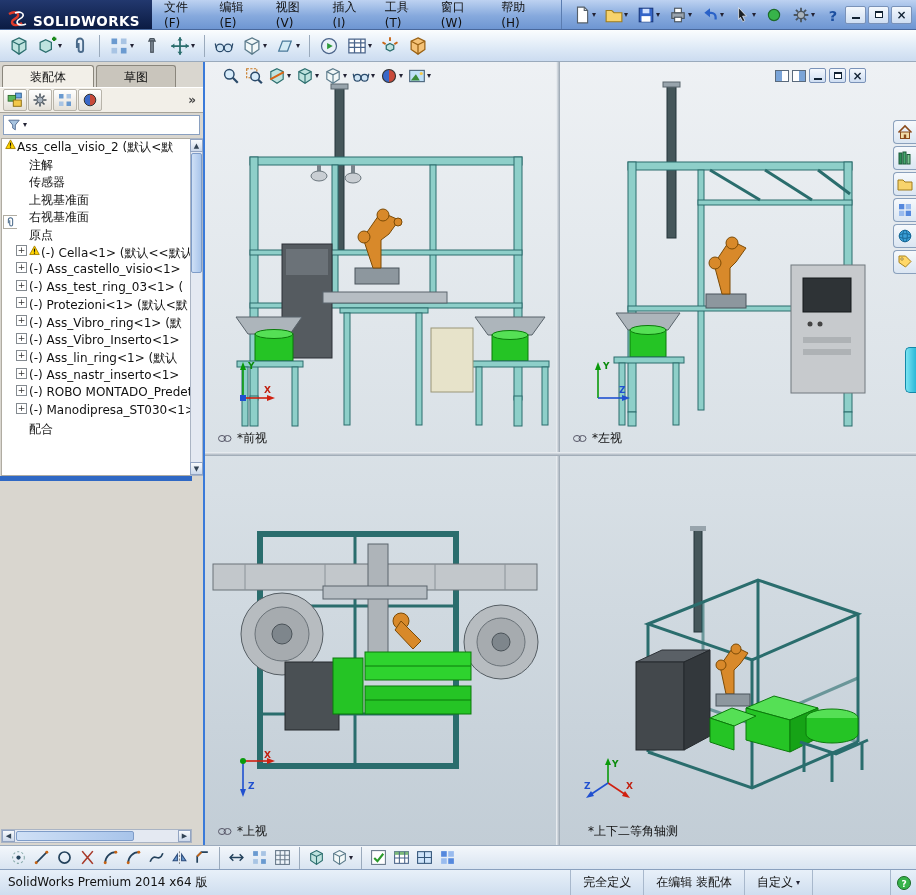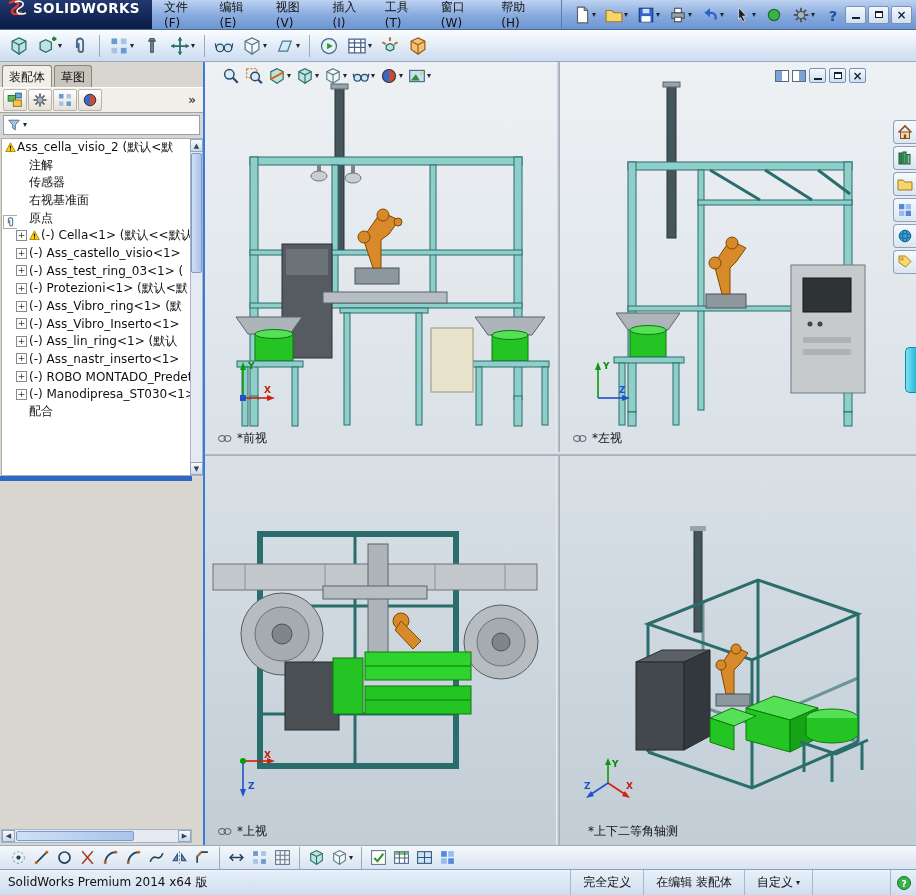--- a/index.html
+++ b/index.html
@@ -2,21 +2,21 @@
 <html><head>
 <meta charset="utf-8">
 <style>
 *{box-sizing:border-box;margin:0;padding:0}
 html,body{width:916px;height:895px}
 body{font-family:"DejaVu Sans","Liberation Sans",sans-serif;font-size:12px;color:#111;background:#cdd4da;overflow:hidden}
 .app{position:relative;width:916px;height:895px;background:#cdd4da}
 
 
 .titlebar{position:absolute;left:0;top:0;width:100%;height:30px;display:flex;align-items:stretch;background:linear-gradient(#bdd2f1,#86a9dd 55%,#6e96d2);border-bottom:1px solid #49689c}
-.logo{display:flex;align-items:flex-start;gap:5px;padding:0 12px 0 6px;background:linear-gradient(#22386e,#0b1b43);color:#fff;font-weight:bold;font-size:13.5px;letter-spacing:.4px}
+.logo{display:flex;align-items:flex-end;gap:5px;padding:0 12px 0 6px;background:linear-gradient(#22386e,#0b1b43);color:#fff;font-weight:bold;font-size:13.5px;letter-spacing:.4px}
 .logo-mark svg{display:block}
 .menubar{display:flex;align-items:center;padding:0 4px}
 .menu-item{padding:3px 8px;cursor:default}
 .std-toolbar{display:flex;align-items:center;gap:3px;margin-left:6px;padding-left:8px;border-left:1px solid #5a7cb0}
 .tbtn{display:flex;align-items:center;gap:1px;padding:2px;border-radius:2px;border:1px solid transparent}
 .tbtn .icn{width:18px;height:18px}
 .icn{display:inline-block;flex:none}
 .icn svg{width:100%;height:100%;display:block}
 .drop{font-size:8px;color:#223;line-height:1}
 .win-controls{margin-left:auto;display:flex;align-items:center;gap:2px;padding-right:4px}
@@ -28,31 +28,31 @@
 .g-x{font-size:12px;font-weight:bold;color:#123;line-height:1}
 
 
 .toolbar2{position:absolute;left:0;top:30px;width:100%;height:32px;display:flex;align-items:center;gap:2px;padding:0 6px;background:linear-gradient(#fbfdfe,#dde9f6 60%,#ccdcf0);border-bottom:1px solid #9aaabc}
 .toolbar2 .tbtn .icn{width:20px;height:20px}
 .tsep{width:1px;height:22px;background:#9aaabc;margin:0 4px;flex:none}
 
 
 .left-panel{position:absolute;left:0;top:62px;width:205px;height:783px;background:#d9d6cf;border-right:2px solid #3a7ad9}
 .panel-tabs{display:flex;gap:2px;padding:3px 2px 0 2px;height:25px}
-.ptab{padding:3px 6px;font-size:12px;background:#c9c5bc;border:1px solid #8a867c;border-bottom:none;border-radius:3px 3px 0 0}
+.ptab{padding:3px 27px;font-size:12px;background:#c9c5bc;border:1px solid #8a867c;border-bottom:none;border-radius:3px 3px 0 0}
 .ptab.active{background:#f2efe8}
 .manager-bar{height:26px;background:#f2efe8;border-top:1px solid #fff;border-bottom:1px solid #a8a49a;display:flex;align-items:center;padding:1px 3px}
 .mtabs{display:flex;gap:1px}
 .mtab{width:24px;height:22px;display:flex;align-items:center;justify-content:center;border:1px solid #b8b4aa;border-radius:2px;background:linear-gradient(#fff,#e4e0d8)}
 .mtab .icn{width:16px;height:16px}
 .expand-btn{margin-left:auto;font-weight:bold;color:#444;padding:0 4px}
 .filter-bar{height:20px;margin:2px 3px;background:#fff;border:1px solid #8aa0c0;display:flex;align-items:center;padding:0 3px;gap:2px}
 .filter-bar .icn{width:14px;height:14px}
 .tree{position:absolute;left:1px;top:76px;width:190px;height:338px;background:#fff;overflow:hidden;border:1px solid #b0aca2;border-right:none}
-.trow{display:flex;align-items:center;height:17.6px;white-space:nowrap;padding-left:3px}
+.trow{display:flex;align-items:flex-start;height:17.6px;white-space:nowrap;padding-left:3px}
 .trow .tind{width:11px;flex:none}
 .texp{width:11px;height:11px;flex:none;border:1px solid #848a90;background:#fff;font-size:9px;line-height:9px;text-align:center;color:#333;margin-right:2px}
 .texp.blank{visibility:hidden}
 .icn.tree{width:14px;height:14px;margin-right:3px}
 .icn.warn{width:11px;height:11px;margin-right:1px}
 .tlabel{font-size:12px}
 .vscroll{position:absolute;right:0;top:76px;width:13px;height:338px;background:#e4e9f2;border:1px solid #aab4c4;display:flex;flex-direction:column;align-items:center}
 .sbtn{width:13px;height:13px;font-size:7px;color:#345;background:linear-gradient(#f8fafc,#ccd8ea);border:1px solid #92a4c2;display:flex;align-items:center;justify-content:center;flex:none}
 .sthumb{width:11px;height:120px;background:linear-gradient(90deg,#cfe0f6,#a8c4ea);border:1px solid #7e9cc8;border-radius:2px;margin-top:1px}
 .vscroll .dn{margin-top:auto}
@@ -435,20 +435,30 @@
           <span class="tlabel">传感器</span>
         </div>
         <div class="trow">
           <span class="tind"></span>
           <span class="texp blank">+</span>
           <span class="icn tree">
             <svg viewBox="0 0 14 14">
               <path d="M3.5 10.5 6 3.5h4.5L8 10.5Z" fill="#e8f4f8" fill-opacity="0.8" stroke="#7a92a8" stroke-width="0.9"></path>
             </svg>
           </span>
+          <span class="tlabel">上视基准面</span>
+        </div>
+        <div class="trow">
+          <span class="tind"></span>
+          <span class="texp blank">+</span>
+          <span class="icn tree">
+            <svg viewBox="0 0 14 14">
+              <path d="M3.5 10.5 6 3.5h4.5L8 10.5Z" fill="#e8f4f8" fill-opacity="0.8" stroke="#7a92a8" stroke-width="0.9"></path>
+            </svg>
+          </span>
           <span class="tlabel">右视基准面</span>
         </div>
         <div class="trow">
           <span class="tind"></span>
           <span class="texp blank">+</span>
           <span class="icn tree">
             <svg viewBox="0 0 14 14">
               <path d="M3 11V3.5M3 11h7.5" fill="none" stroke="#3a62c8" stroke-width="1.1"></path>
               <path d="M3 3.5 2 5.5h2ZM10.5 11l-2-1v2Z" fill="#3a62c8"></path>
               <path d="M3 11 8 6" stroke="#3a62c8" stroke-width="0.9"></path>

